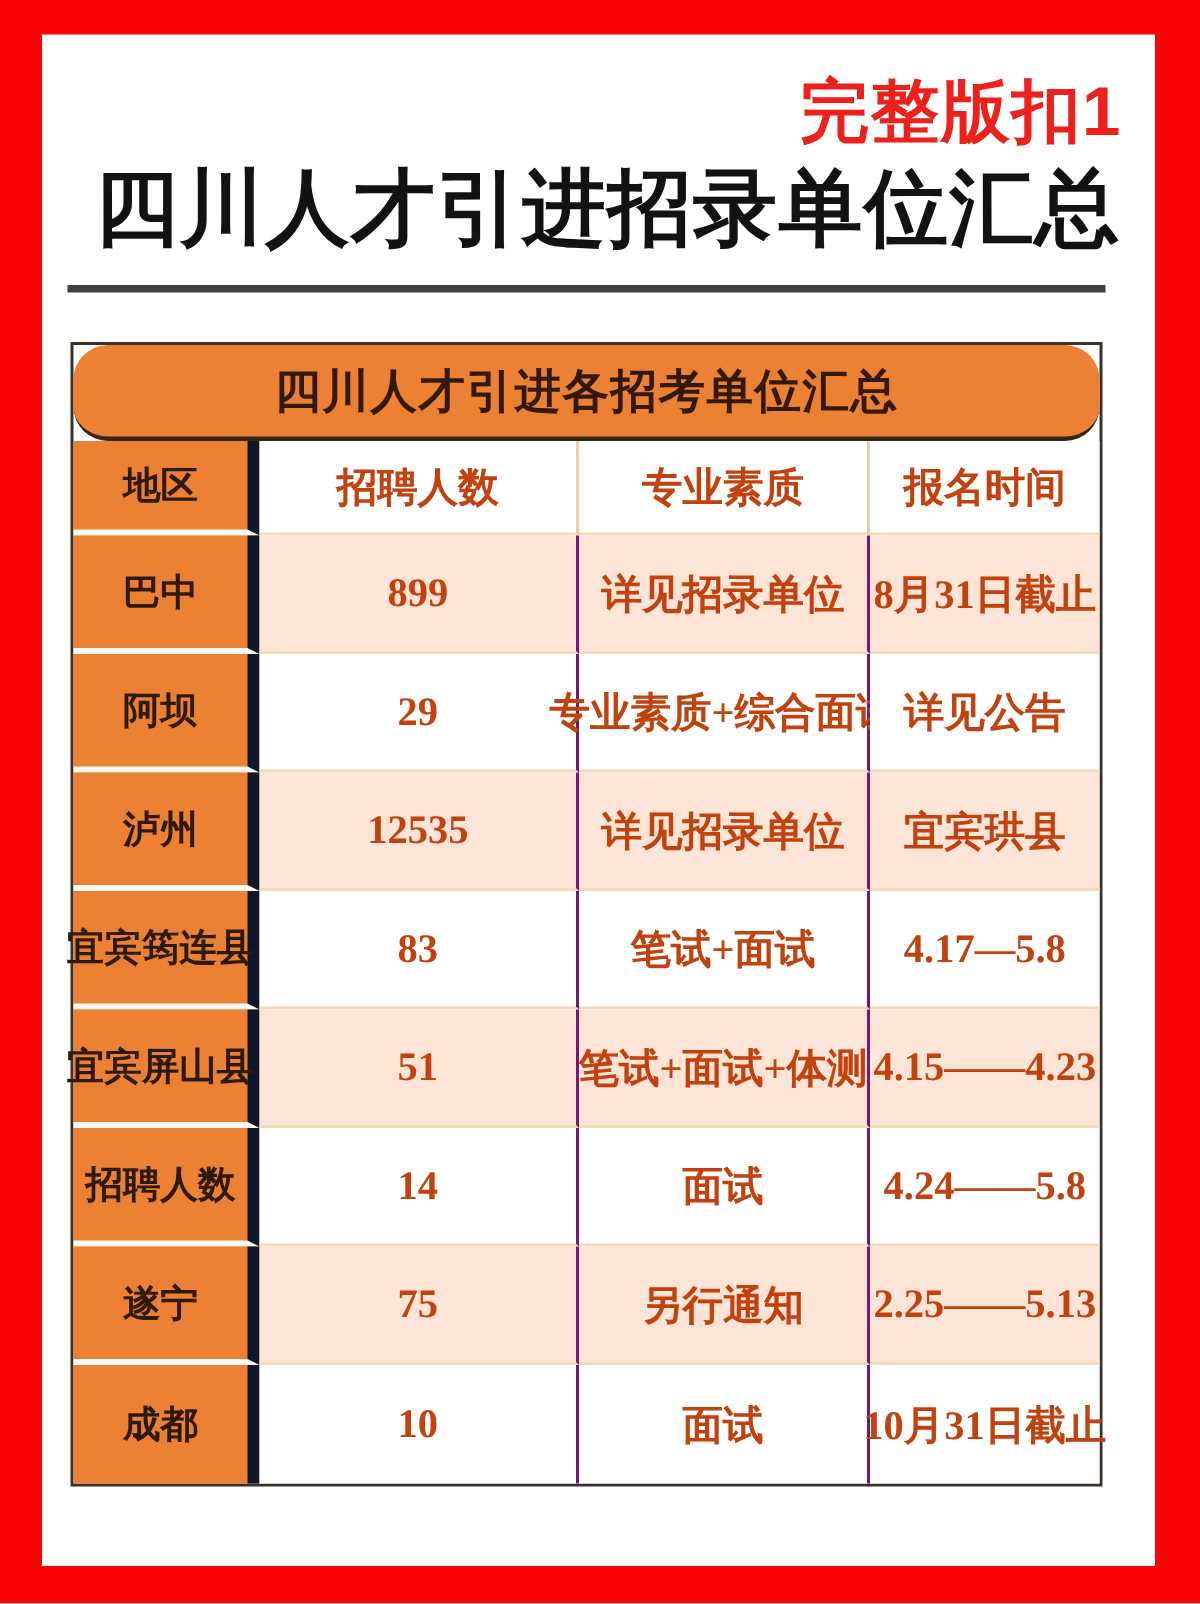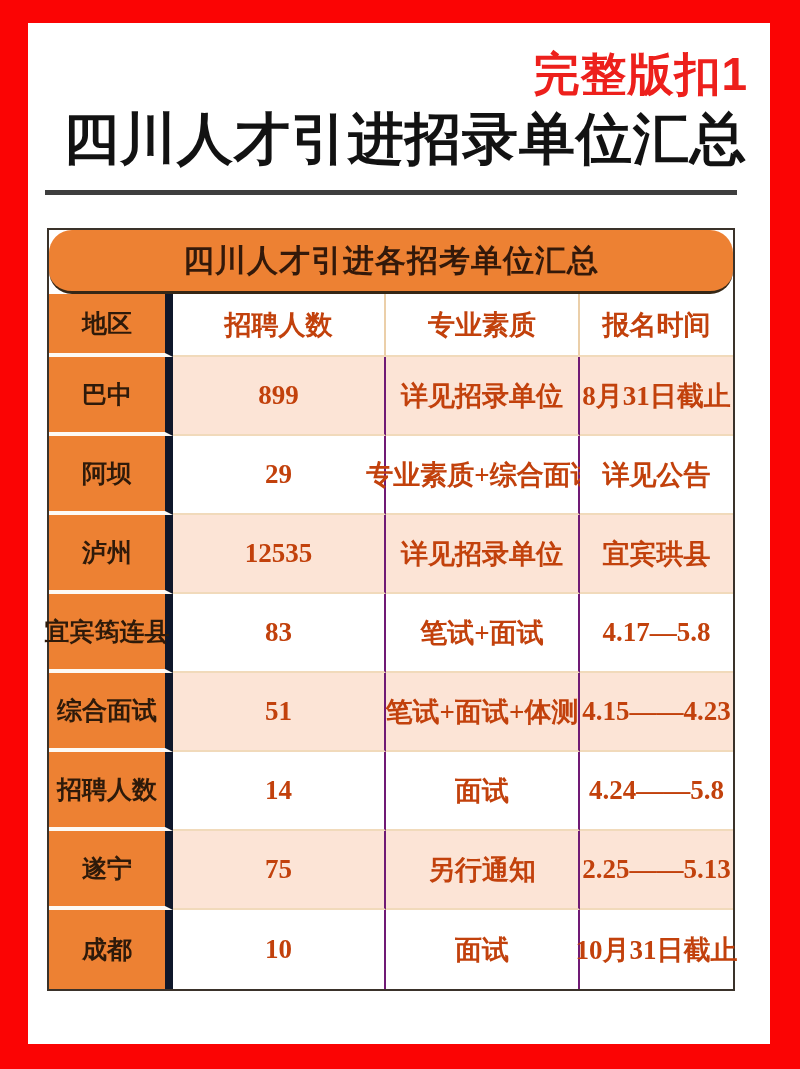--- a/index.html
+++ b/index.html
@@ -139,21 +139,21 @@
     </div>
 
     <div class="row">
       <div class="cell region-cell">宜宾筠连县</div>
       <div class="cell data-cell">83</div>
       <div class="cell data-cell">笔试+面试</div>
       <div class="cell data-cell last-col">4.17—5.8</div>
     </div>
 
     <div class="row odd">
-      <div class="cell region-cell">综合面试</div>
+      <div class="cell region-cell">宜宾屏山县</div>
       <div class="cell data-cell">51</div>
       <div class="cell data-cell">笔试+面试+体测</div>
       <div class="cell data-cell last-col">4.15——4.23</div>
     </div>
 
     <div class="row">
       <div class="cell region-cell">招聘人数</div>
       <div class="cell data-cell">14</div>
       <div class="cell data-cell">面试</div>
       <div class="cell data-cell last-col">4.24——5.8</div>

